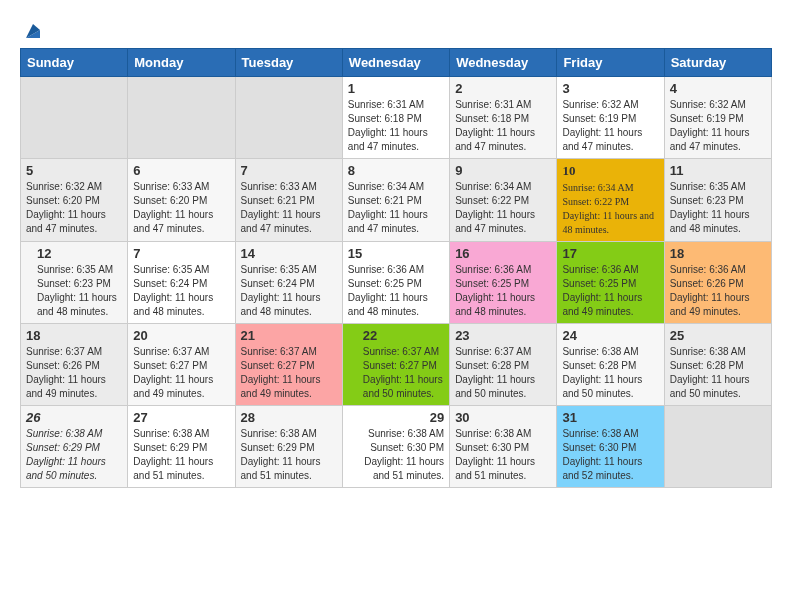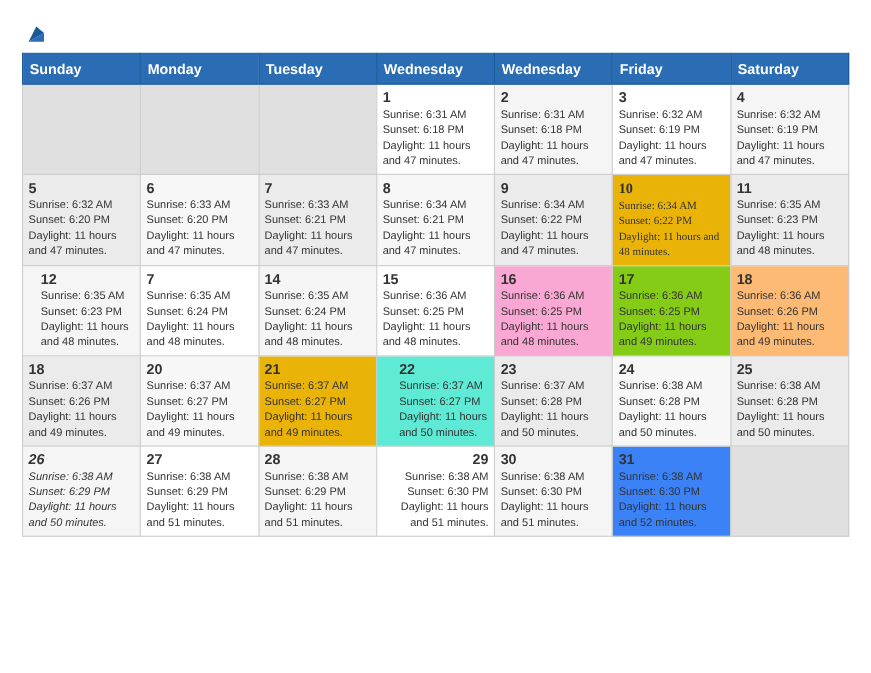--- a/index.html
+++ b/index.html
@@ -295,29 +295,29 @@
           </div>
         </td>
         <td class="has-data" style="background: rgb(247, 247, 247);">
           <span class="day-number">20</span>
           <div class="cell-content">
             <div>Sunrise: 6:37 AM</div>
             <div>Sunset: 6:27 PM</div>
             <div>Daylight: 11 hours and 49 minutes.</div>
           </div>
         </td>
-        <td class="has-data" style="background: #eab308;">
+        <td class="has-data" style="background: #fca5a5;">
           <span class="day-number">21</span>
           <div class="cell-content">
             <div>Sunrise: 6:37 AM</div>
             <div>Sunset: 6:27 PM</div>
             <div>Daylight: 11 hours and 49 minutes.</div>
           </div>
         </td>
-        <td class="has-data" style="background: #5eead4; padding-left: 20px;">
+        <td class="has-data" style="background: #84cc16; padding-left: 20px;">
           <span class="day-number">22</span>
           <div class="cell-content">
             <div>Sunrise: 6:37 AM</div>
             <div>Sunset: 6:27 PM</div>
             <div>Daylight: 11 hours and 50 minutes.</div>
           </div>
         </td>
         <td class="has-data" style="background: rgb(235, 235, 235);">
           <span class="day-number">23</span>
           <div class="cell-content">
@@ -377,21 +377,21 @@
           </div>
         </td>
         <td class="has-data" style="background: rgb(245, 245, 245); margin-left: 44px;">
           <span class="day-number">30</span>
           <div class="cell-content">
             <div>Sunrise: 6:38 AM</div>
             <div>Sunset: 6:30 PM</div>
             <div>Daylight: 11 hours and 51 minutes.</div>
           </div>
         </td>
-        <td class="has-data" style="background: #3b82f6; margin-left: 22px;">
+        <td class="has-data" style="background: #7dd3fc; margin-left: 22px;">
           <span class="day-number">31</span>
           <div class="cell-content">
             <div>Sunrise: 6:38 AM</div>
             <div>Sunset: 6:30 PM</div>
             <div>Daylight: 11 hours and 52 minutes.</div>
           </div>
         </td>
         <td class="empty" style="background: rgb(224, 224, 224);"></td>
       </tr>
     </tbody>

